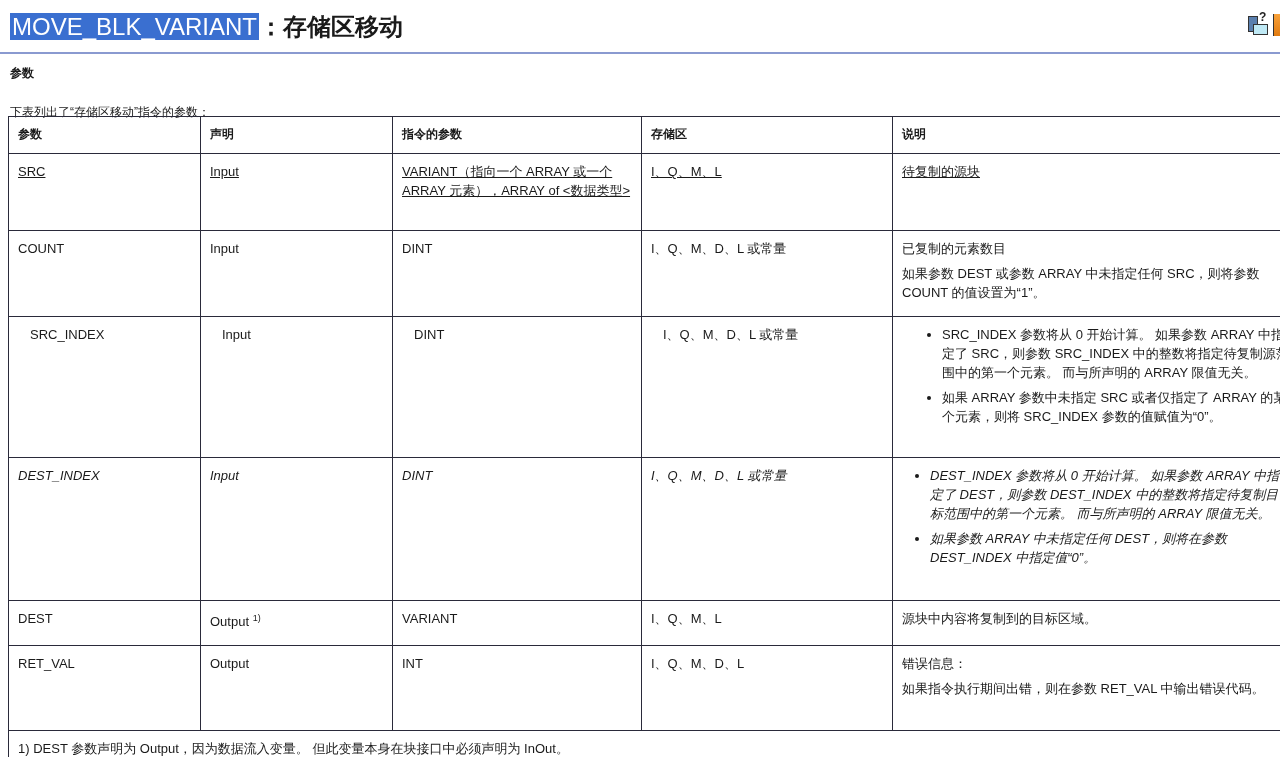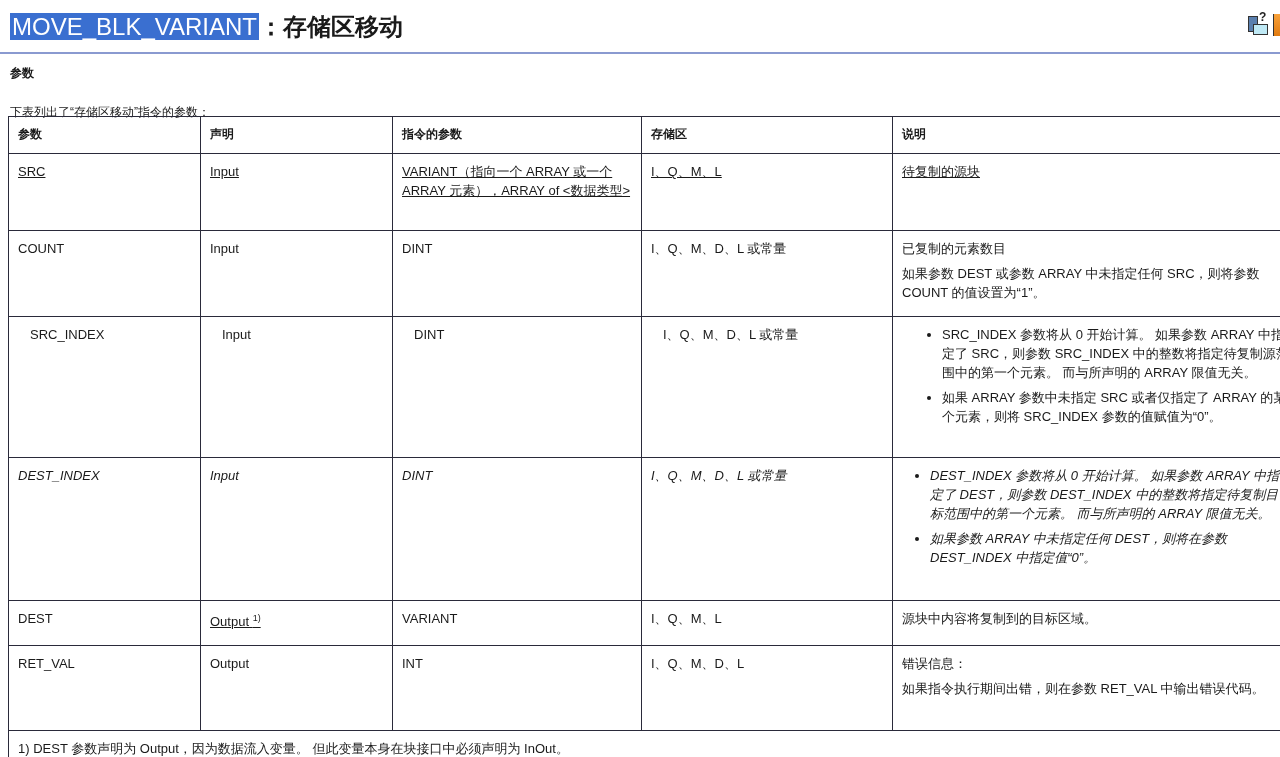--- a/index.html
+++ b/index.html
@@ -141,21 +141,21 @@
       <td>I、Q、M、D、L 或常量</td>
       <td>
         <ul>
           <li>DEST_INDEX 参数将从 0 开始计算。 如果参数 ARRAY 中指定了 DEST，则参数 DEST_INDEX 中的整数将指定待复制目标范围中的第一个元素。 而与所声明的 ARRAY 限值无关。</li>
           <li>如果参数 ARRAY 中未指定任何 DEST，则将在参数 DEST_INDEX 中指定值“0”。</li>
         </ul>
       </td>
     </tr>
     <tr class="r-dest">
       <td>DEST</td>
-      <td style="text-decoration:underline;">
+      <td style="">
         <span>Output</span>
         <sup>1)</sup>
       </td>
       <td>VARIANT</td>
       <td>I、Q、M、L</td>
       <td>
           <p>源块中内容将复制到的目标区域。</p>
         </td>
     </tr>
     <tr class="r-ret">

